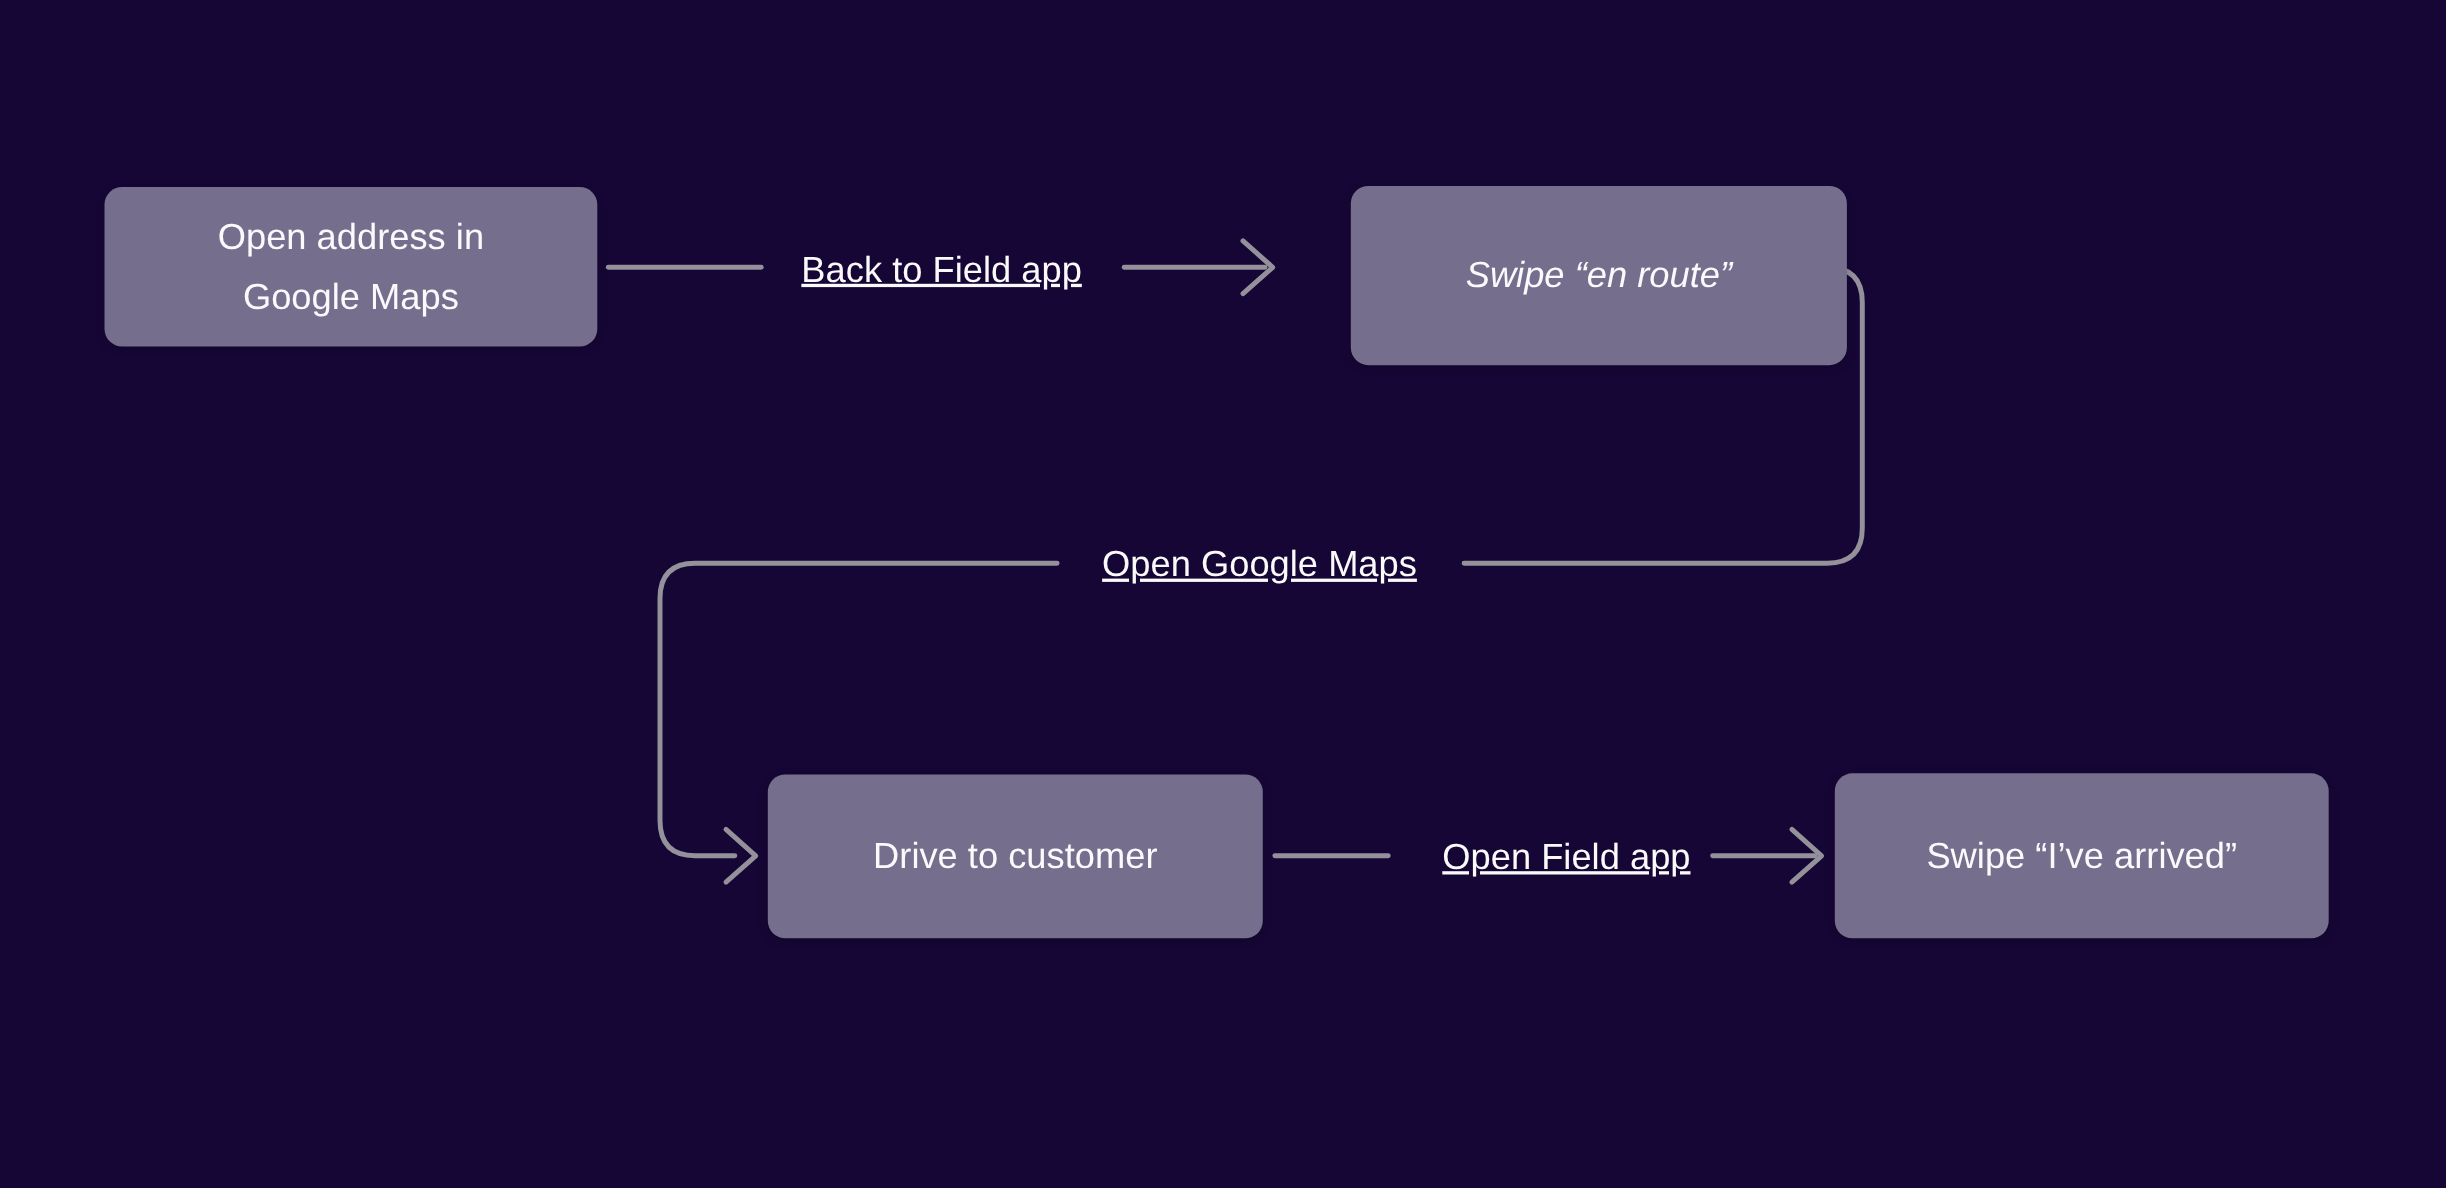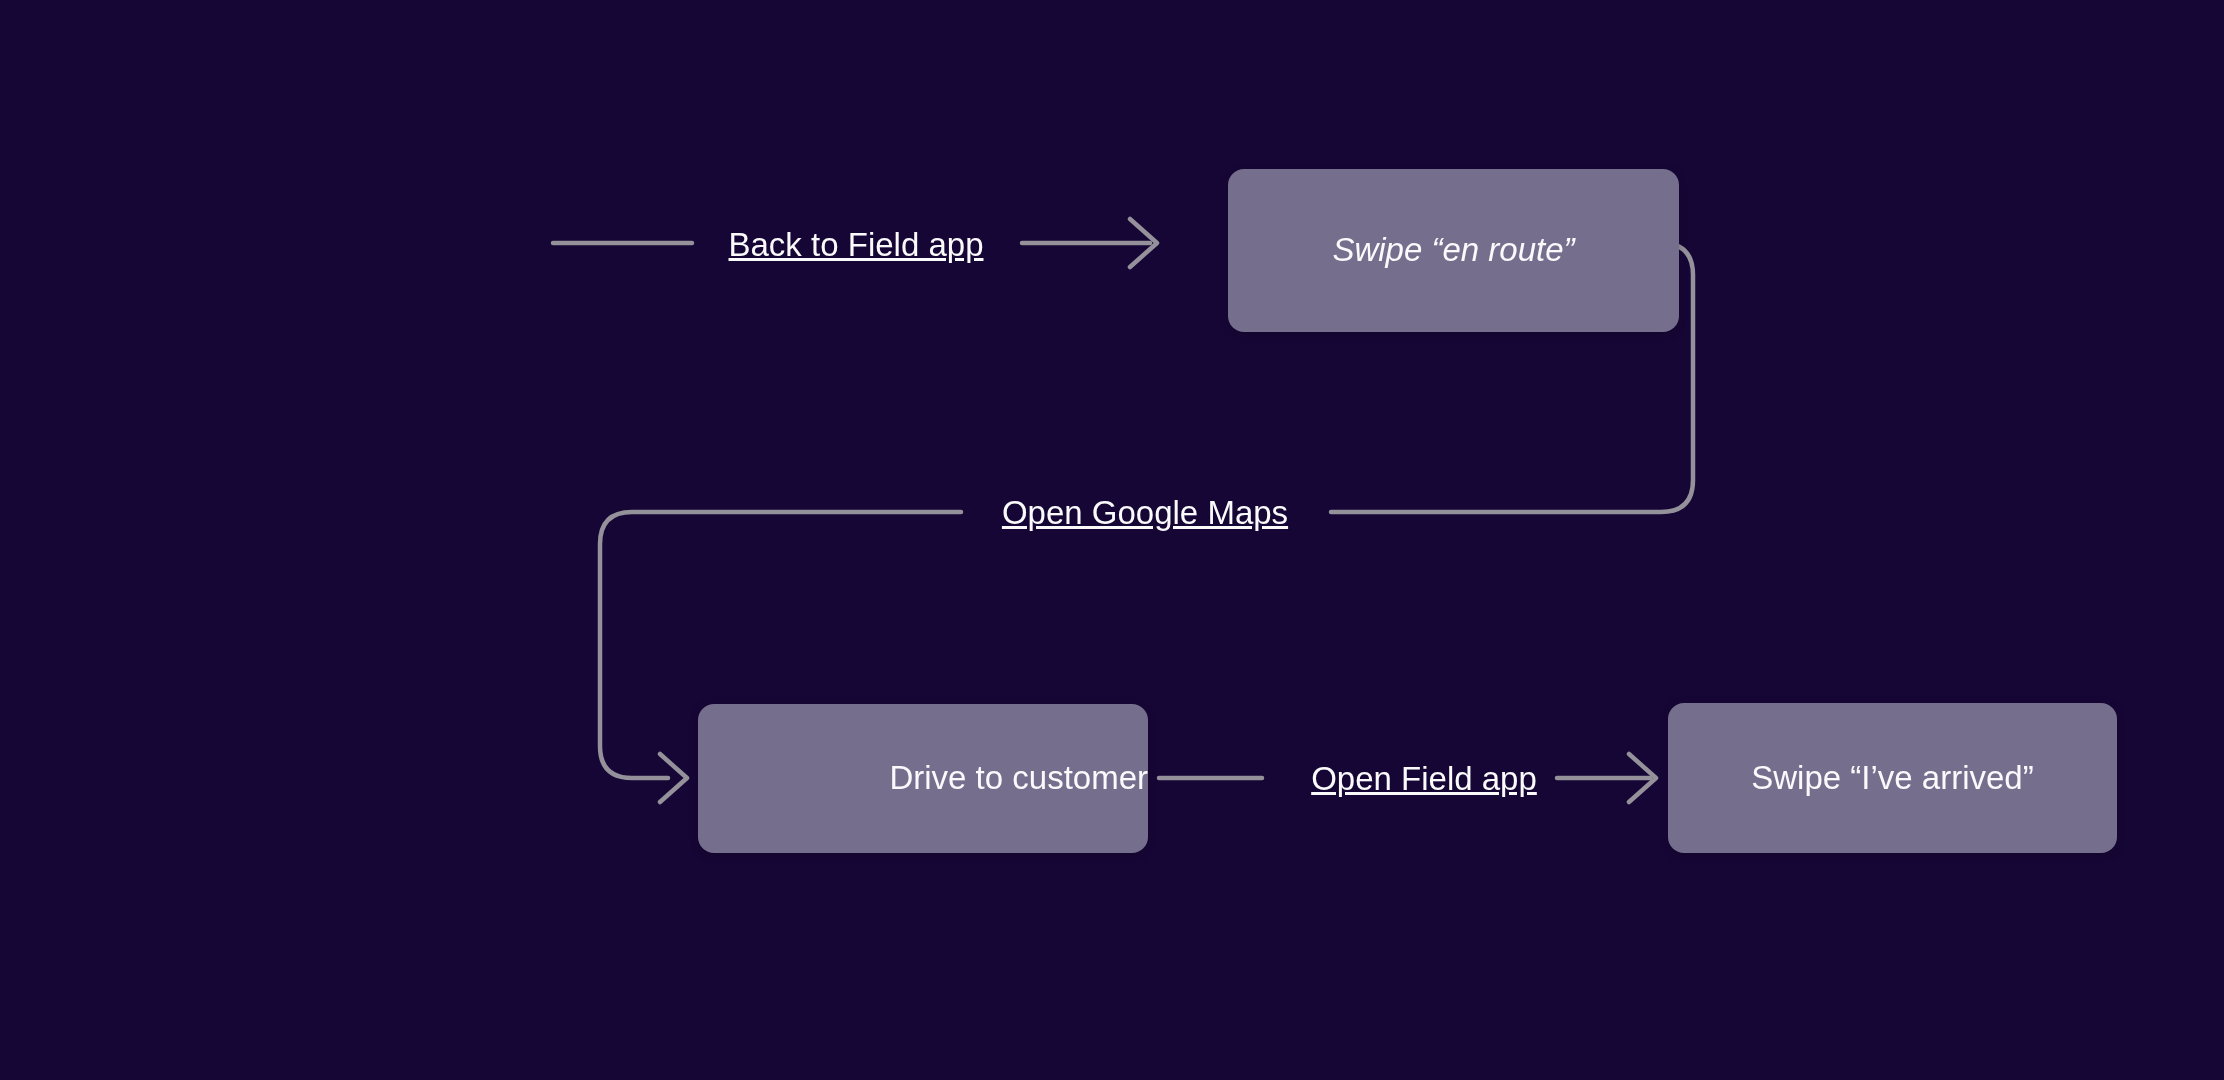--- a/index.html
+++ b/index.html
@@ -38,21 +38,21 @@
     align-items: center;
     justify-content: center;
     text-align: center;
     color: var(--node-text, #faf9fc);
     font-size: 33px;
     line-height: 1.65;
     box-shadow: 0 2px 8px rgba(0,0,0,0.22);
   }
   .node-1 { left: 95px;  top: 170px; width: 448px; height: 145px; }
   .node-2 { left: 1228px; top: 169px; width: 451px; height: 163px; font-style: italic; }
-  .node-3 { left: 698px;  top: 704px; width: 450px; height: 149px; justify-content: flex-end; }
+  .node-3 { left: 698px;  top: 704px; width: 450px; height: 149px; }
   .node-4 { left: 1668px; top: 703px; width: 449px; height: 150px; align-items: center; }
   .node-1 .node-label { max-width: 300px; }
   .edge-label {
     position: absolute;
     transform: translate(-50%, -50%);
     color: var(--label-text, #fafafa);
     font-size: 33px;
     white-space: nowrap;
     text-decoration: underline;
   }
@@ -79,20 +79,23 @@
       <path d="M 660 754 L 687 778 L 660 802"></path>
     </g>
 
     <g>
       <path d="M 1159 778 H 1262"></path>
       <path d="M 1557 778 H 1650"></path>
       <path d="M 1629 754 L 1656 778 L 1629 802"></path>
     </g>
   </svg>
 
+  <div class="node node-1">
+    <span class="node-label">Open address in Google Maps</span>
+  </div>
 
   <div class="node node-2">
     <span class="node-label">Swipe “en route”</span>
   </div>
 
   <div class="node node-3">
     <span class="node-label">Drive to customer</span>
   </div>
 
   <div class="node node-4">

